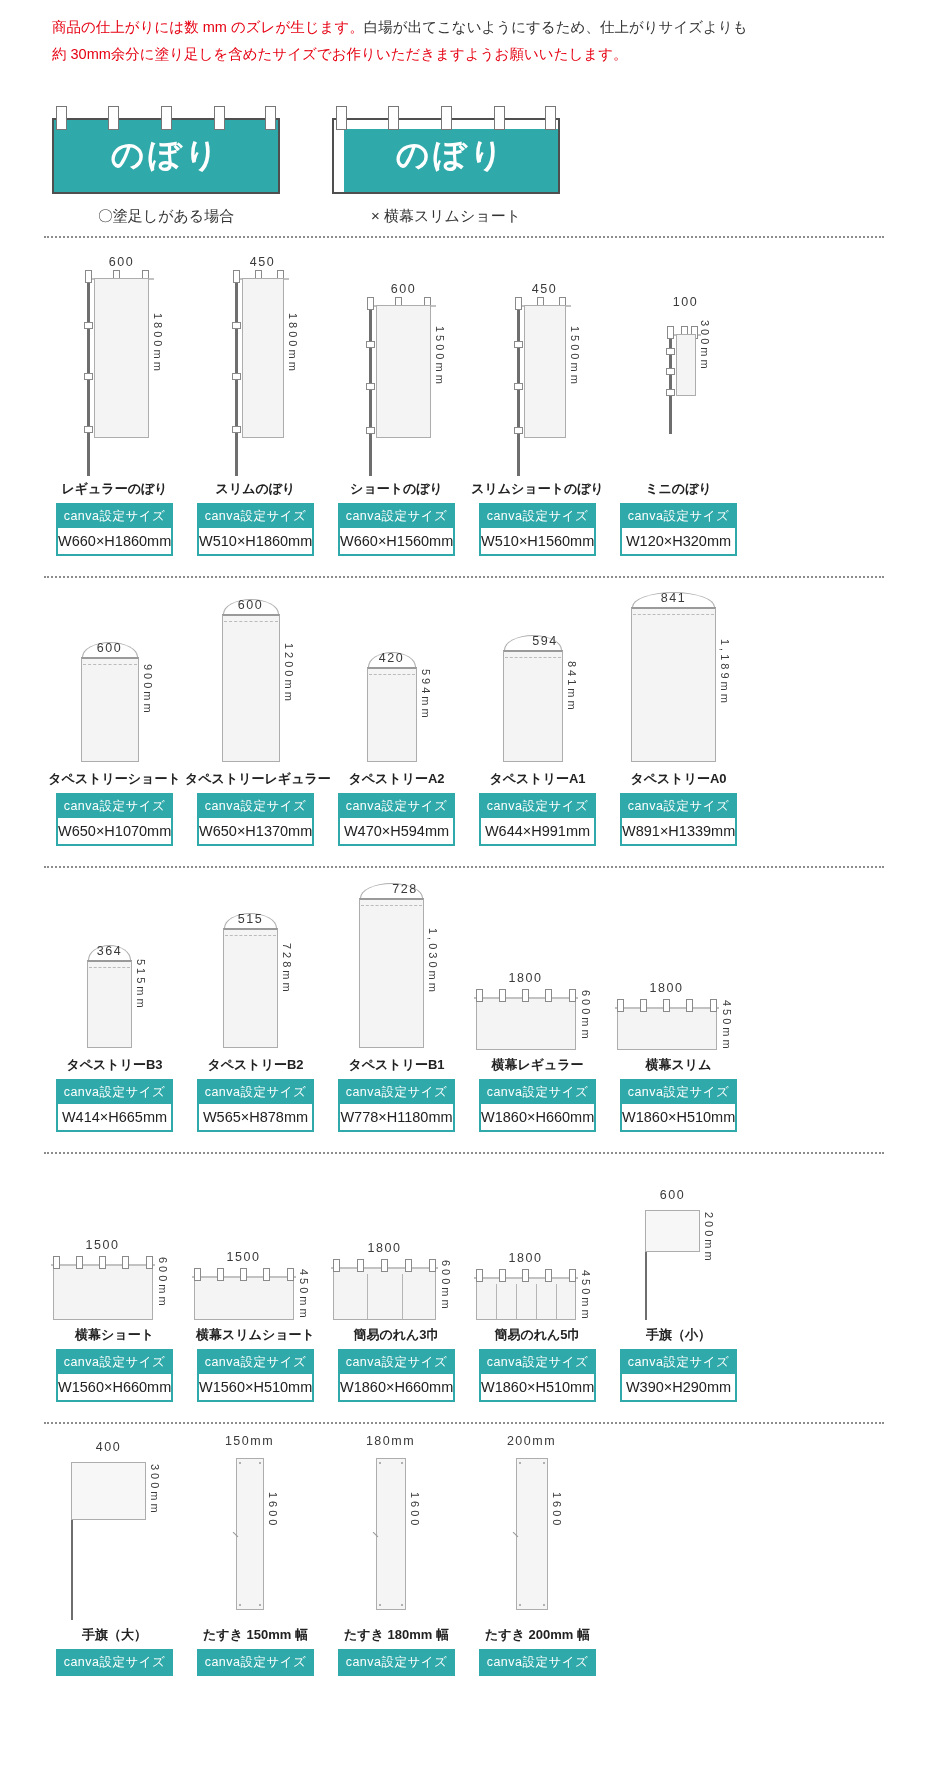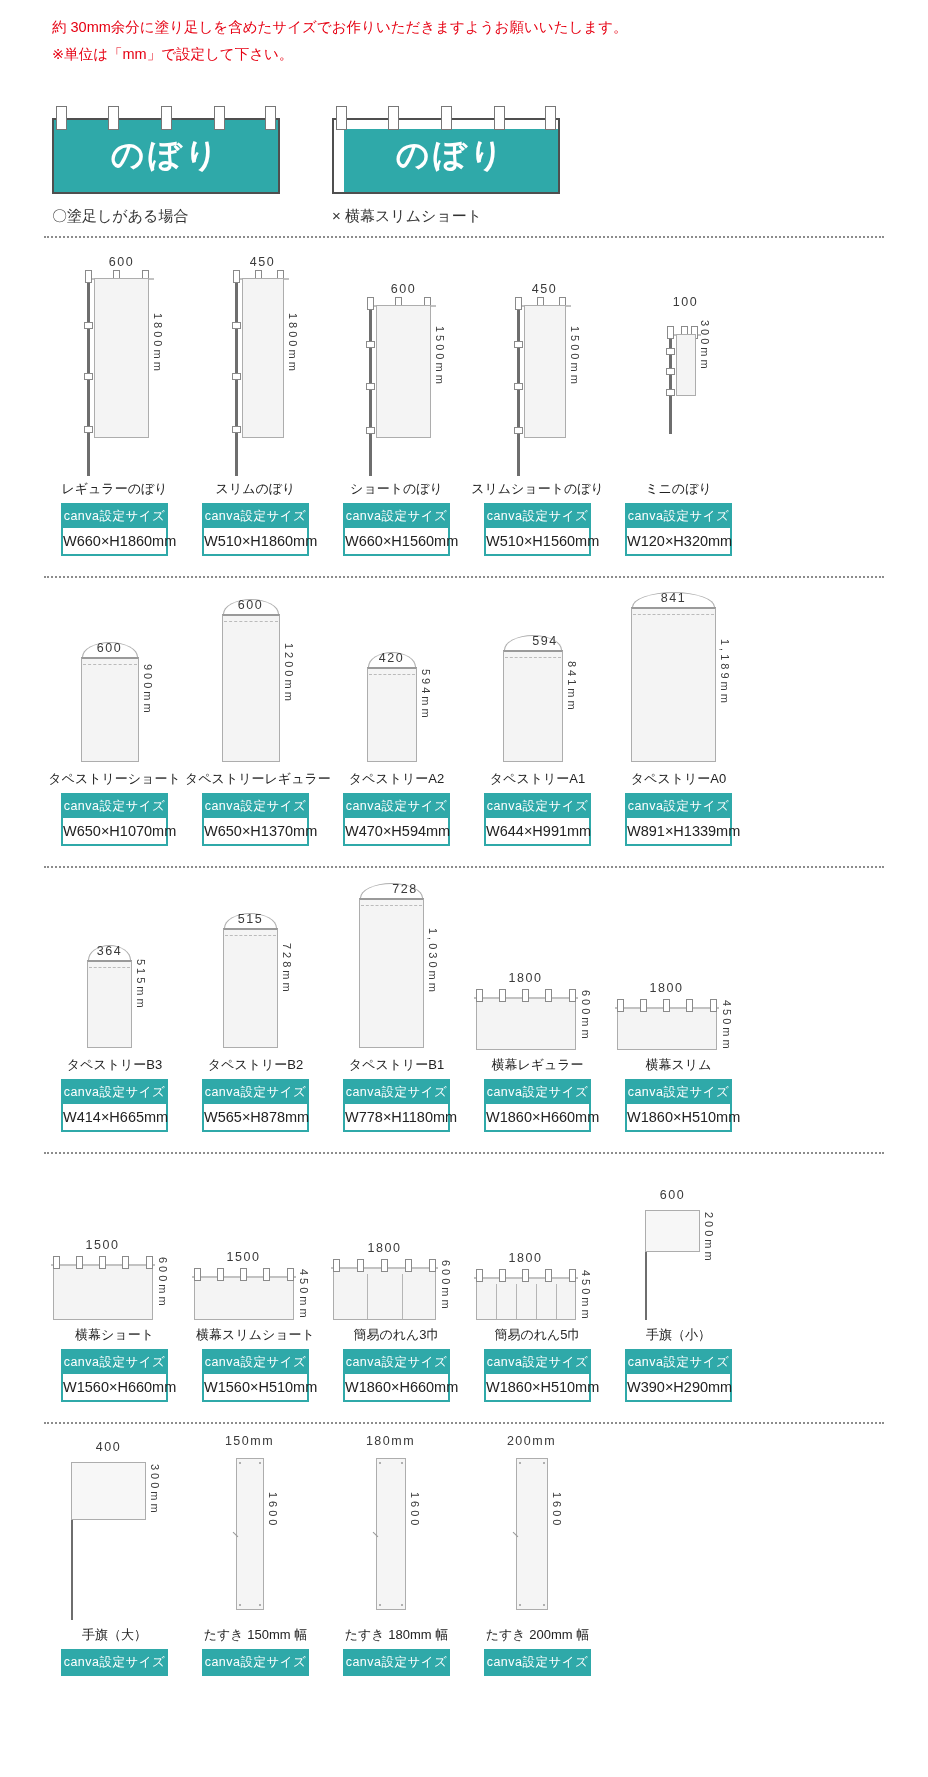--- a/index.html
+++ b/index.html
@@ -10,31 +10,31 @@
   .red{color:#E60012}
   .samples{display:flex;gap:52px;margin:34px 0 0 52px}
   .sample{width:228px}
   .banner{position:relative;height:76px;margin-top:16px;border:2px solid #4f4f4f;background:#2FA9A9;display:flex;align-items:center;justify-content:center}
   .banner.bad{background:#fff}
   .banner .fill{position:absolute;left:0;top:0;right:0;bottom:0;background:#2FA9A9}
   .banner.bad .fill{left:10px;top:9px}
   .btxt{position:relative;color:#fff;font-size:33px;font-weight:bold;letter-spacing:3px}
   .banner.bad .btxt{padding-left:10px}
   .btab{position:absolute;top:-14px;width:11px;height:24px;background:#fff;border:1px solid #777}
-  .caption{margin-top:13px;font-size:15px;color:#333}
+  .caption{margin-top:13px;text-align:center;font-size:15px;color:#333}
   .divider{border-top:2px dotted #8c8c8c;margin:10px 44px 8px 44px}
   .prow{display:flex;margin-left:44px}
   .cell{width:141px;flex:0 0 141px}
   .diagram{position:relative;height:232px}
   .r2 .diagram{height:182px}
   .r3 .diagram{height:178px}
   .r4 .diagram{height:162px}
   .r5 .diagram{height:192px}
-  .pname{text-align:center;font-size:13px;font-weight:normal;white-space:nowrap;margin-top:2px;color:#222}
-  .cbox{width:107px;margin:5px auto 10px;border:2px solid #2FA9A9;background:#fff}
+  .pname{text-align:center;font-size:13px;font-weight:bold;white-space:nowrap;margin-top:2px;color:#222}
+  .cbox{width:117px;margin:5px auto 10px;border:2px solid #2FA9A9;background:#fff}
   .chead{background:#2FA9A9;color:#fff;text-align:center;font-size:12.5px;padding:3px 0;letter-spacing:.5px}
   .cval{text-align:center;font-size:14.5px;padding:5px 0;white-space:nowrap;color:#222}
   .diagram i{position:absolute;display:block}
   .pole{width:3px;background:#6e6e6e}
   .dg-line{height:2px;background:#c2c2c2}
   .tab{width:7px;height:13px;background:#fff;border:1px solid #8a8a8a}
   .tie{width:9px;height:7px;background:#fff;border:1px solid #8a8a8a}
   .dg-flag{background:#f4f4f4;border:1px solid #adadad}
   .arc{background:#fff;border:1px solid #adadad;border-bottom:none;border-radius:50% 50% 0 0/100% 100% 0 0}
   .dash{border-top:1px dashed #bbb}
@@ -44,22 +44,22 @@
   .dg-wl{position:absolute;width:90px;text-align:center;font-size:12.5px;letter-spacing:1.5px;color:#3a3a3a;white-space:nowrap}
   .dg-hl{position:absolute;writing-mode:vertical-rl;text-orientation:mixed;font-size:11px;letter-spacing:3px;color:#3a3a3a;white-space:nowrap}
 </style>
 </head>
 <body>
 
 <div class="page">
 
 
   <div class="intro">
+    <p><span class="red">商品の仕上がりには数 mm のズレが生じます。</span><span>白場が出てこないようにするため、仕上がりサイズよりも</span></p>
     <p class="red">約 30mm余分に塗り足しを含めたサイズでお作りいただきますようお願いいたします。</p>
-    <p class="red">※単位は「mm」で設定して下さい。</p>
   </div>
 
   <div class="samples">
     <div class="sample">
       <div class="banner good">
         <i class="btab" style="left:2px"></i>
         <i class="btab" style="left:54px"></i>
         <i class="btab" style="left:107px"></i>
         <i class="btab" style="left:160px"></i>
         <i class="btab" style="left:211px"></i>

